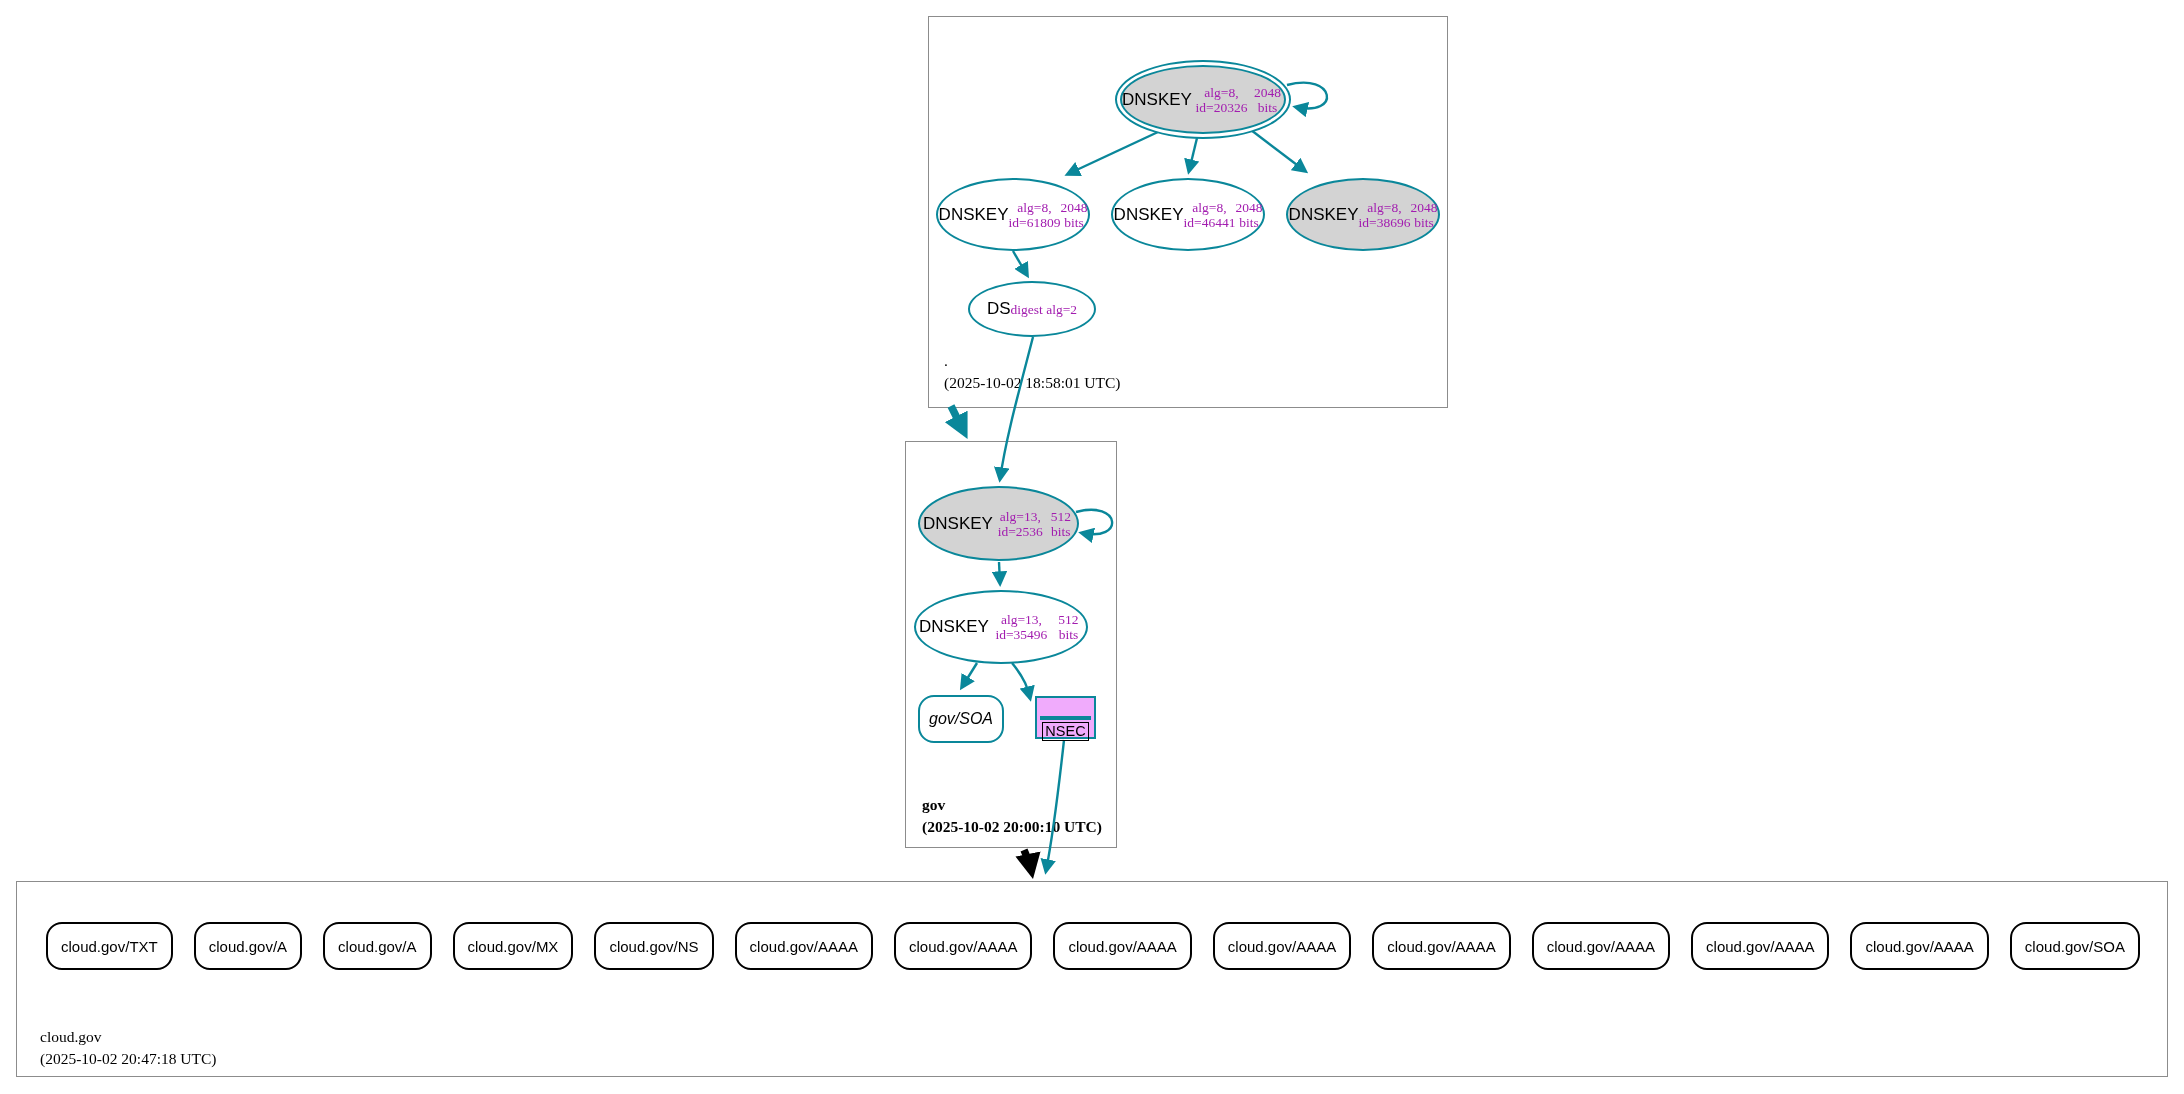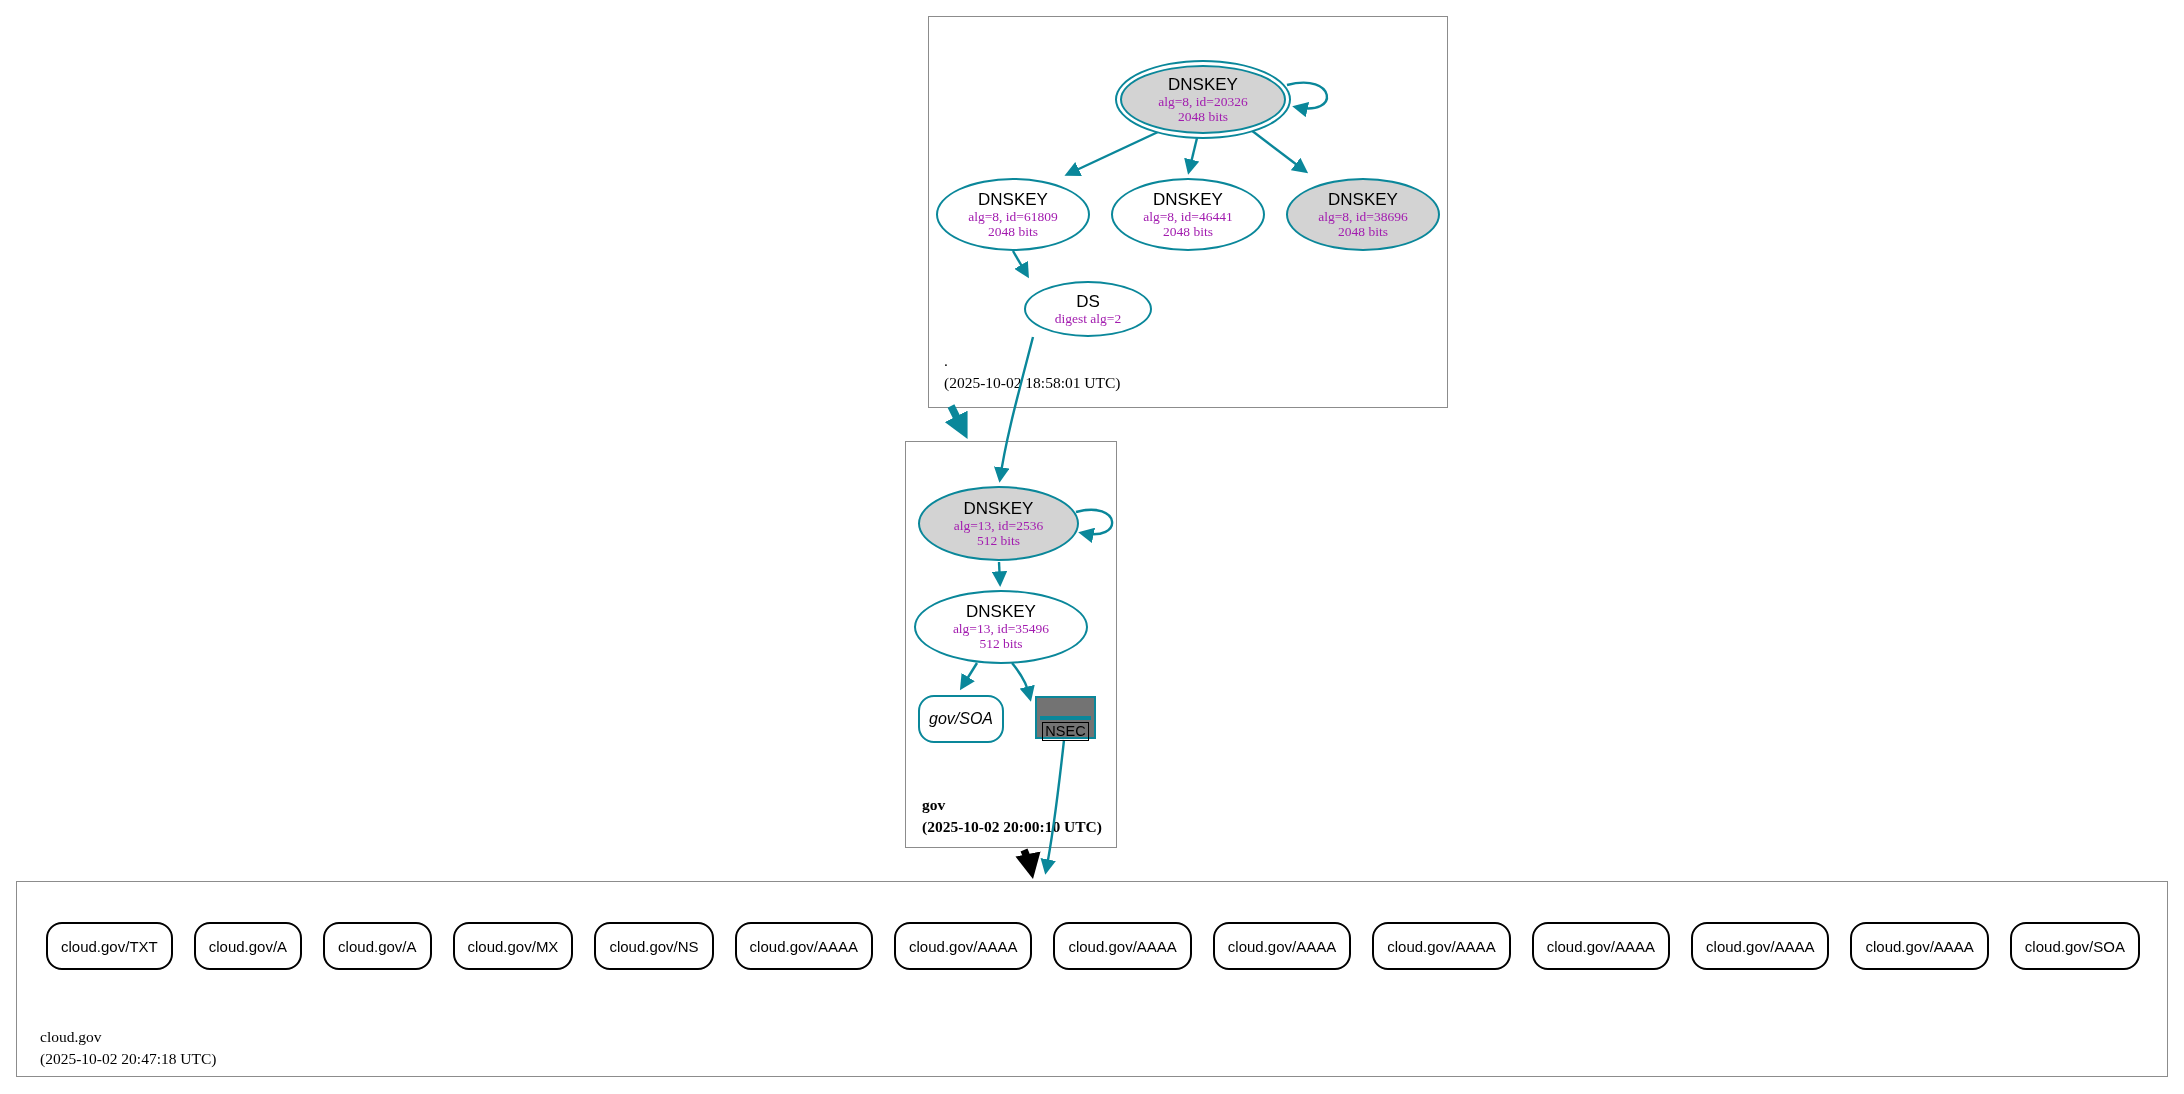--- a/index.html
+++ b/index.html
@@ -8,31 +8,31 @@
   .canvas{position:relative;width:2184px;height:1094px;background:#fff;overflow:hidden;}
 
   .zbox{position:absolute;border:1.5px solid var(--zbox);background:transparent;}
 
   .zlabel{position:absolute;font-family:"Liberation Serif",serif;font-size:15.5px;line-height:22px;color:#000;white-space:nowrap;}
 
   svg.edges{position:absolute;left:0;top:0;}
 
   .ell{position:absolute;border:2.4px solid var(--teal);border-radius:50%;background:#fff;padding:3px;}
   .ell.graybg{background:var(--ksk-gray);}
-  .ring{width:100%;height:100%;border-radius:50%;display:flex;flex-direction:column;align-items:center;justify-content:center;text-align:center;}
+  .ring{width:100%;height:100%;border-radius:50%;display:flex;flex-direction:row;align-items:center;justify-content:center;text-align:center;}
   .ell.double .ring{border:2.4px solid var(--teal);background:var(--ksk-gray);}
   .t1{font-size:17px;line-height:18px;color:#000;}
   .t2{font-family:"Liberation Serif",serif;font-size:13.5px;line-height:15px;color:#a21caf;}
 
   .rr{display:flex;align-items:center;justify-content:center;height:48px;padding:0 13px;
       border:2.2px solid #000;border-radius:16px;background:#fff;font-size:15px;color:#000;white-space:nowrap;}
   .rr.abs{position:absolute;}
   .rr.teal{border-color:var(--teal);font-size:16px;font-style:italic;}
 
-  .nsec{position:absolute;border:2.6px solid var(--teal);background:#737373;padding:18px 3px;display:flex;flex-direction:column;}
+  .nsec{position:absolute;border:2.6px solid var(--teal);background:#f0abfc;padding:18px 3px;display:flex;flex-direction:column;}
   .nsec-top{height:9px;border:2px solid var(--teal);}
   .nsec-body{flex:1;display:flex;align-items:center;justify-content:center;padding-top:2px;}
   .nsec-label{border:1px solid #000;padding:0 2px;font-size:14.5px;line-height:17px;color:#000;}
 
   .rr-row{position:absolute;left:46px;right:44px;top:922px;height:48px;display:flex;justify-content:space-between;align-items:center;}
 </style>
 </head>
 <body>
 
 <div class="canvas">
@@ -108,21 +108,21 @@
   </div>
 
   <div class="ell graybg" style="left:1286px;top:178px;width:154px;height:73px;">
     <div class="ring">
       <div class="t1">DNSKEY</div>
       <div class="t2">alg=8, id=38696</div>
       <div class="t2">2048 bits</div>
     </div>
   </div>
 
-  <div class="ell" style="left:1024px;top:281px;width:128px;height:56px;">
+  <div class="ell" style="left:968px;top:281px;width:128px;height:56px;">
     <div class="ring">
       <div class="t1">DS</div>
       <div class="t2">digest alg=2</div>
     </div>
   </div>
 
   <div class="ell graybg" style="left:918px;top:486px;width:161px;height:75px;">
     <div class="ring">
       <div class="t1">DNSKEY</div>
       <div class="t2">alg=13, id=2536</div>

